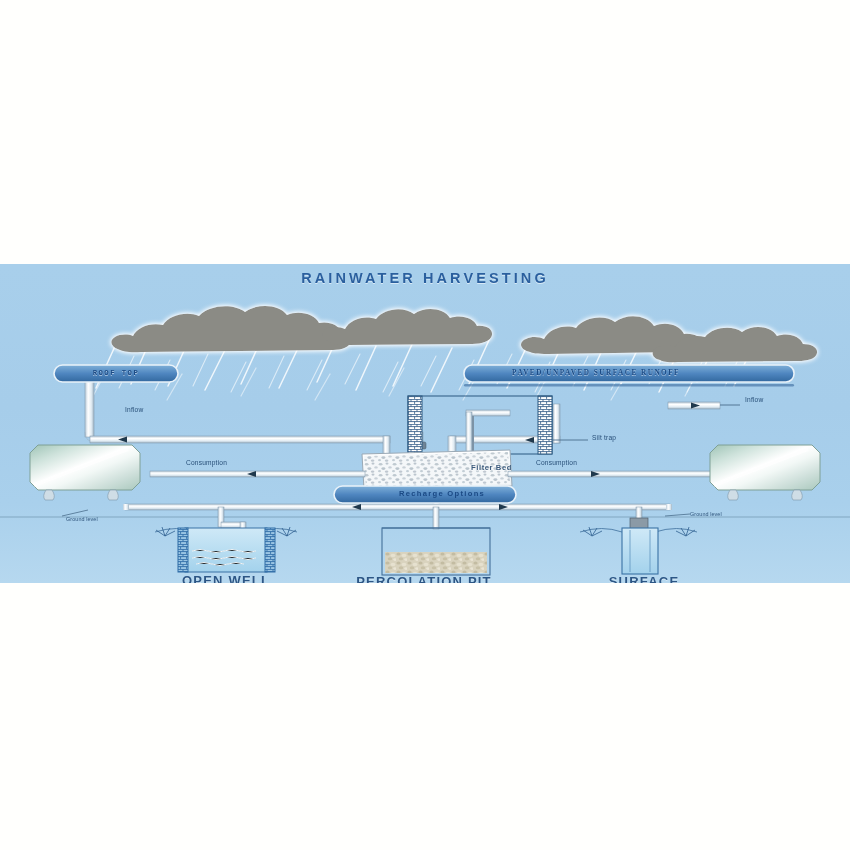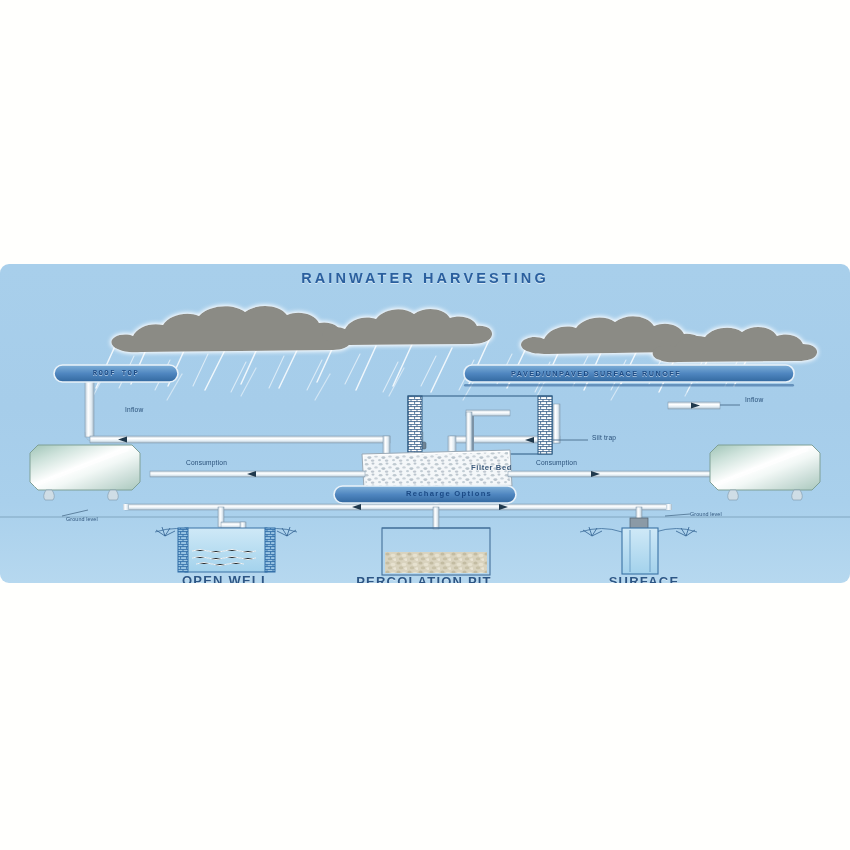--- a/index.html
+++ b/index.html
@@ -9,21 +9,20 @@
     background:#fffffd;
     font-family:"Liberation Sans", sans-serif;
     overflow:hidden;
     position:relative;
   }
   #stage{position:absolute;left:0;top:0;width:850px;height:850px;}
   #panel{
     position:absolute;left:0;top:264px;width:850px;height:319px;
     background:linear-gradient(180deg,#a8cfeb 0%,#a6cdea 45%,#a9d0ec 75%,#b6d8ef 100%);
     overflow:hidden;
-    border-radius:9px;
   }
   #panel svg{position:absolute;left:0;top:0;width:850px;height:319px;display:block;}
 
   
   .lbl{position:absolute;white-space:nowrap;line-height:1;}
 
   .title{
     left:0;right:0;top:7px;text-align:center;
     font-size:14.5px;font-weight:bold;letter-spacing:3.1px;
     color:#2a5f9e;
@@ -346,31 +345,31 @@
       </g>
       <g>
         <rect x="334" y="222" width="182" height="17" rx="8.5" fill="url(#pillGrad)" stroke="#e9f2f9" stroke-width="1.6"></rect>
       </g>
     </svg>
 
     <div class="lbl title">RAINWATER HARVESTING</div>
 
     <div class="lbl pill-txt" style="left:54px;top:106px;width:124px;text-align:center;font-family:Liberation Mono, monospace;">ROOF TOP</div>
 
-    <div class="lbl pill-txt" style="left:464px;top:106px;width:264px;text-align:center;">PAVED/UNPAVED SURFACE RUNOFF</div>
+    <div class="lbl pill-txt" style="left:464px;top:106px;width:264px;text-align:center;font-family:Liberation Serif, serif;">PAVED/UNPAVED SURFACE RUNOFF</div>
 
     <div class="lbl small" style="left:125px;top:143px;">Inflow</div>
 
     <div class="lbl small" style="left:745px;top:133px;">Inflow</div>
 
     <div class="lbl small" style="left:592px;top:171px;">Silt trap</div>
 
     <div class="lbl filtertxt" style="left:362px;top:200px;width:150px;text-align:right;">Filter Bed</div>
 
-    <div class="lbl recharge-txt" style="left:349px;top:226px;width:200px;text-align:center;">Recharge Options</div>
+    <div class="lbl recharge-txt" style="left:342px;top:226px;width:200px;text-align:center;">Recharge Options</div>
 
     <div class="lbl small" style="left:186px;top:196px;">Consumption</div>
 
     <div class="lbl small" style="left:536px;top:196px;">Consumption</div>
 
     <div class="lbl tiny" style="left:66px;top:253px;">Ground level</div>
 
     <div class="lbl tiny" style="left:690px;top:248px;">Ground level</div>
 
     <div class="lbl struct" style="left:176px;top:310px;width:100px;text-align:center;">OPEN WELL</div>

